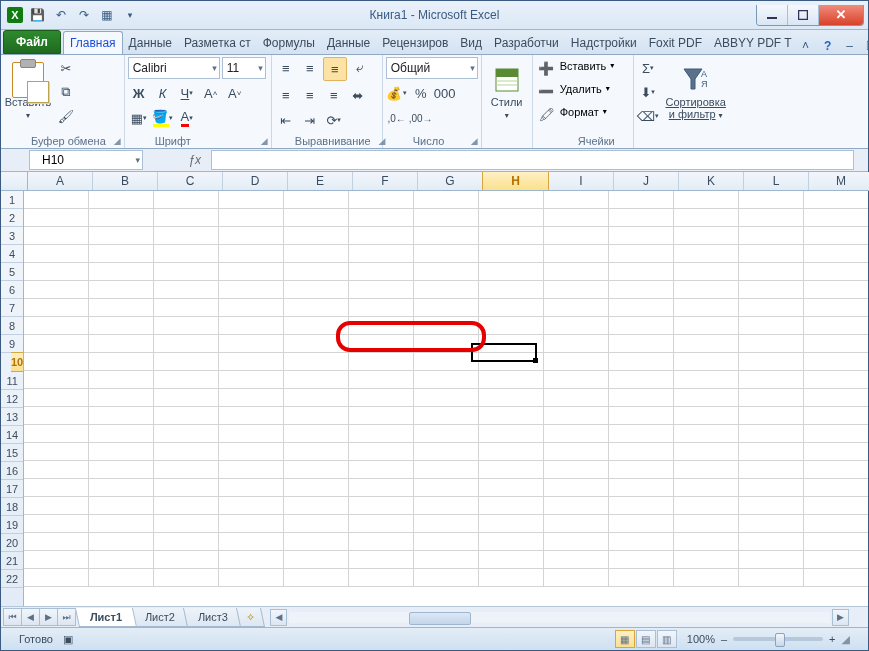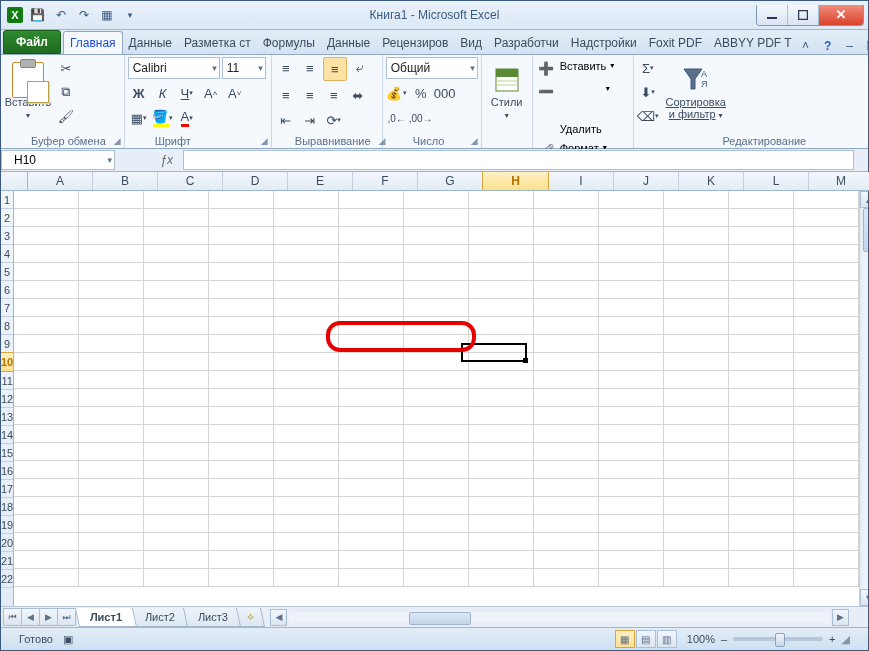--- a/index.html
+++ b/index.html
@@ -115,21 +115,21 @@
     padding:0 2px 0 4px; font-size:12px; color:#222;
   }
   .combo .dd { margin-left:auto; font-size:9px; color:#5b7089; padding-left:3px; }
   .grp-number .combo { width:84px; }
   
   .fxbar {
     height:22px; background:#e7eef7; display:flex; align-items:center;
     border-bottom:1px solid #9fb6cf;
   }
   .namebox {
-    width:98px; height:18px; border:1px solid #abc0d6; background:#fff;
+    width:98px; margin-left:28px; height:18px; border:1px solid #abc0d6; background:#fff;
     display:flex; align-items:center; padding:0 2px 0 12px; font-size:12px;
   }
   .namebox .dd { margin-left:auto; font-size:9px; color:#5b7089; }
   .fx-icons { width:56px; display:flex; align-items:center; justify-content:flex-end; gap:6px; color:#8094aa; font-size:12px; padding:0 6px;}
   .fx-label { font-style:italic; color:#6b6b6b; font-size:12px; padding-right:4px;}
   .formulabox {
     flex:1; height:18px; border:1px solid #abc0d6; background:#fff; margin-right:14px;
   }
   
   .gridwrap { flex:1; display:flex; flex-direction:column; background:#fff; min-height:0;}
@@ -159,21 +159,21 @@
     display:flex; flex-direction:column;
   }
   .rowhead {
     height:17px; font-size:11px; color:#3b4c5f;
     text-align:center; border-bottom:1px solid #c1d0e1;
     display:flex; align-items:center; justify-content:center;
   }
   .rowhead.selected {
     background:linear-gradient(#fff0c4,#fbe08e); color:#b57300; font-weight:bold;
     border-top:1px solid #d9a63e; border-bottom:1px solid #d9a63e;
-    margin-top:-1px; height:18px;
+    margin-top:-1px; height:18px;margin-left:10px;
   }
   .cells {
     position:relative; flex:1;
   }
   .row { height:17px; border-bottom:1px solid #d4d4d4; display:flex; }
   .cell { width:64px; height:17px; border-right:1px solid #d4d4d4; }
   .active-cell {
     position:absolute; border:2px solid #000; pointer-events:none;
     box-sizing:border-box; background:transparent;
   }
@@ -464,21 +464,21 @@
 
     <div class="group" style="width:94px;">
       <div class="group-body" style="flex-direction:column;gap:1px;">
         <div class="rowline">
           <div class="sbtn">➕</div>
           <span style="font-size:11px;padding:3px 0;">Вставить</span>
           <span style="font-size:8px;padding:4px 2px;">▾</span>
         </div>
         <div class="rowline">
           <div class="sbtn">➖</div>
-          <span style="font-size:11px;padding:3px 0;margin-top:40px;">Удалить</span>
+          <span style="font-size:11px;padding:3px 0;">Удалить</span>
           <span style="font-size:8px;padding:4px 2px;">▾</span>
         </div>
         <div class="rowline">
           <div class="sbtn">🖍</div>
           <span style="font-size:11px;padding:3px 0;">Формат</span>
           <span style="font-size:8px;padding:4px 2px;">▾</span>
         </div>
       </div>
       <div class="group-label">
           <span>Ячейки</span>
@@ -497,23 +497,20 @@
             <svg width="28" height="26">
                 <polygon points="2,2 20,2 13,12 13,22 9,22 9,12" fill="#5b7089" stroke="#3b5a82"></polygon>
                 <text x="19" y="10" font-size="9" fill="#3b5a82">A</text>
                 <text x="19" y="20" font-size="9" fill="#3b5a82">Я</text>
               </svg>
           </div>
           <div class="lbl"><span style="white-space:pre-line;text-decoration:underline;">Сортировка
 и фильтр</span> <span style="font-size:8px;">▾</span></div>
         </div>
       </div>
-      <div class="group-label">
-          <span>Редактирование</span>
-        </div>
     </div>
 
   </div>
 
   <div class="fxbar">
     <div class="namebox">
       <span>H10</span>
       <span class="dd">▾</span>
     </div>
     <div class="fx-icons">

